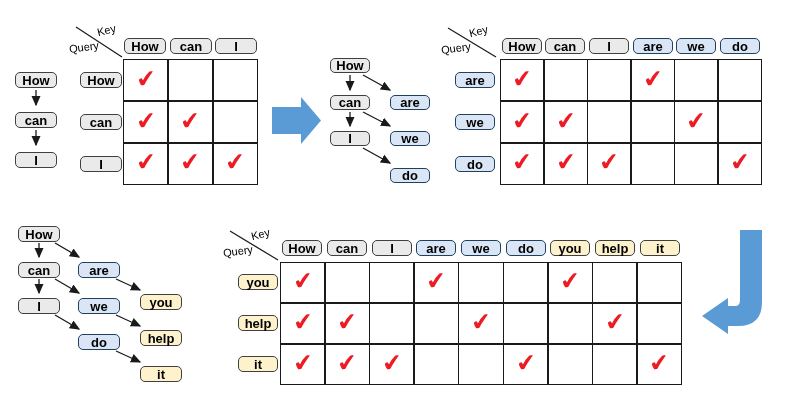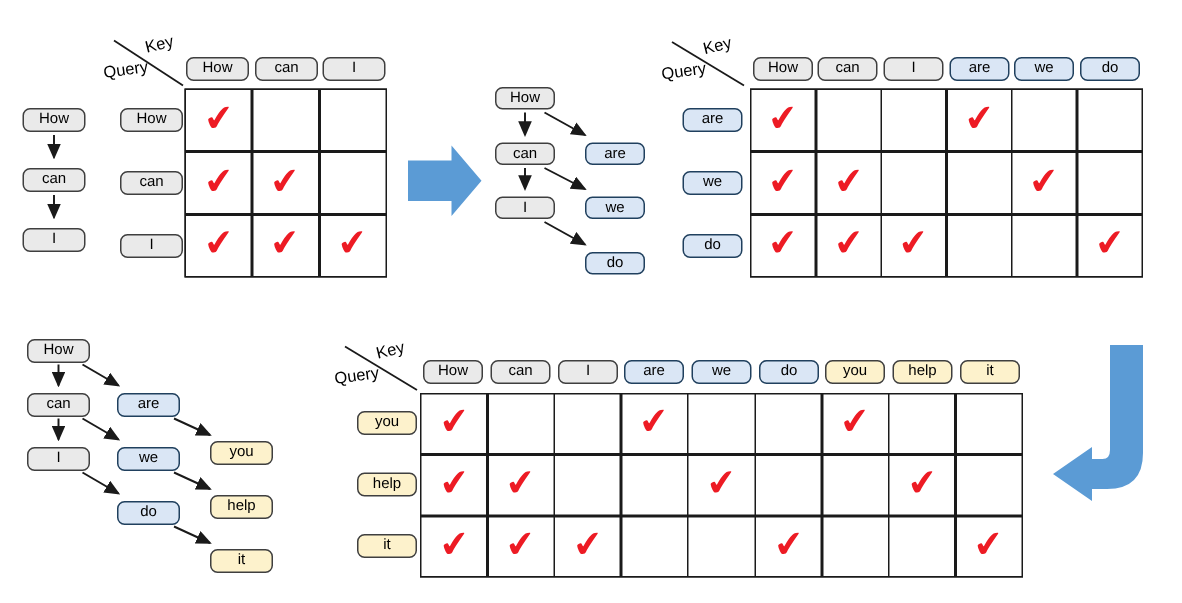--- a/index.html
+++ b/index.html
@@ -7,21 +7,21 @@
     position:relative; width:788px; height:402px; background:#fff;
     font-family:"Liberation Sans", sans-serif; color:#000; overflow:hidden;
   }
   .layer { position:absolute; left:0; top:0; pointer-events:none; }
   .conn { stroke:var(--grid-line); stroke-width:1.3; fill:none; }
   .diag { stroke:var(--grid-line); stroke-width:1.2; fill:none; }
 
   .tok {
     position:absolute; box-sizing:border-box; width:42px; height:16px;
     border-radius:5px; display:flex; align-items:center; justify-content:center;
-    font-size:10px; font-weight:normal; line-height:1; white-space:nowrap;
+    font-size:13px; font-weight:bold; line-height:1; white-space:nowrap;
   }
   .w40 { width:40px; }
   .h15 { height:15px; }
   .tok-gray   { background:var(--gray-fill);   border:1.4px solid var(--gray-border); }
   .tok-blue   { background:var(--blue-fill);   border:1.4px solid var(--blue-border); }
   .tok-yellow { background:var(--yellow-fill); border:1.4px solid var(--yellow-border); }
 
   .grid {
     position:absolute; box-sizing:border-box; display:grid;
     background:var(--grid-line); gap:1.4px; border:1.7px solid var(--grid-line);

